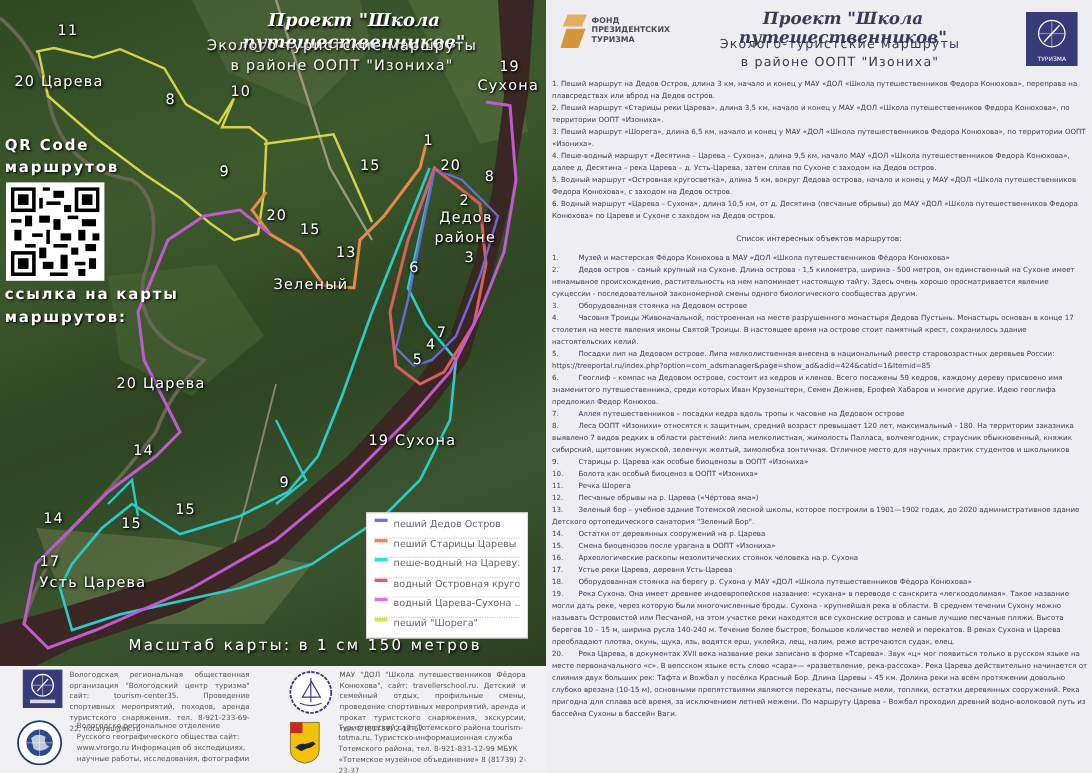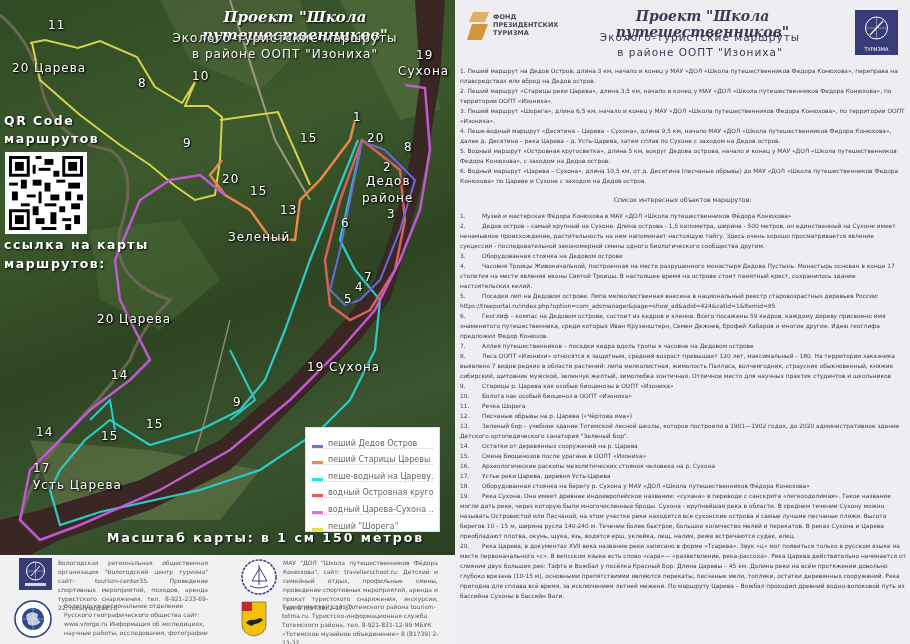--- a/index.html
+++ b/index.html
@@ -15,25 +15,25 @@
     text-shadow: 1px 1px 2px #000; }
   .map-sub { position: absolute; left: 160px; width: 250px; text-align: center; color: #f4f4f4;
     font-size: 12px; letter-spacing: 1px; text-shadow: 1px 1px 2px #000; }
   .lbl { position: absolute; color: #fff; font-weight: normal; font-size: 12px; letter-spacing: 1px;
     text-shadow: 1px 1px 2px #000, 0 0 3px #000; white-space: nowrap; }
   .qr-text { position: absolute; left: 4px; color: #fff; font-size: 12.5px; font-weight: bold;
     letter-spacing: 1.5px; text-shadow: 1px 1px 2px #000; white-space: nowrap; }
   .qr { position: absolute; left: 5px; top: 152px; width: 82px; height: 82px; background: #fff; padding: 4px; }
   .legend { position: absolute; left: 305px; top: 427px; width: 135px; height: 105px; background: #fff;
     padding: 4px 6px; border: 1px solid #ddd; }
-  .legend-item { display: flex; align-items: flex-end; height: 16.5px; border-bottom: 1px dotted #ccc;
+  .legend-item { display: flex; align-items: flex-start; height: 16.5px; border-bottom: 1px dotted #ccc;
     font-size: 8px; color: #666; white-space: nowrap; overflow: hidden; }
   .legend-item:last-child { border-bottom: none; }
   .legend-swatch { width: 11px; height: 3px; margin-right: 5px; flex-shrink: 0; }
-  .scale { position: absolute; left: 107px; top: 530px; color: #fff; font-weight: bold; font-size: 12.5px;
+  .scale { position: absolute; left: 107px; top: 530px; color: #fff; font-weight: normal; font-size: 12.5px;
     letter-spacing: 2px; text-shadow: 1px 1px 2px #000; }
 
   
   #footer { position: absolute; left: 0; top: 555px; width: 455px; height: 89px; background: #f1f1f3; }
   .org { position: absolute; font-size: 6px; line-height: 9px; color: #555; }
   .org-logo { position: absolute; }
 
   
   #right { position: absolute; left: 455px; top: 0; width: 455px; height: 644px; background: #eeeef2; color: #3a3a4a; }
   .fund-logo { position: absolute; left: 12px; top: 10px; }

